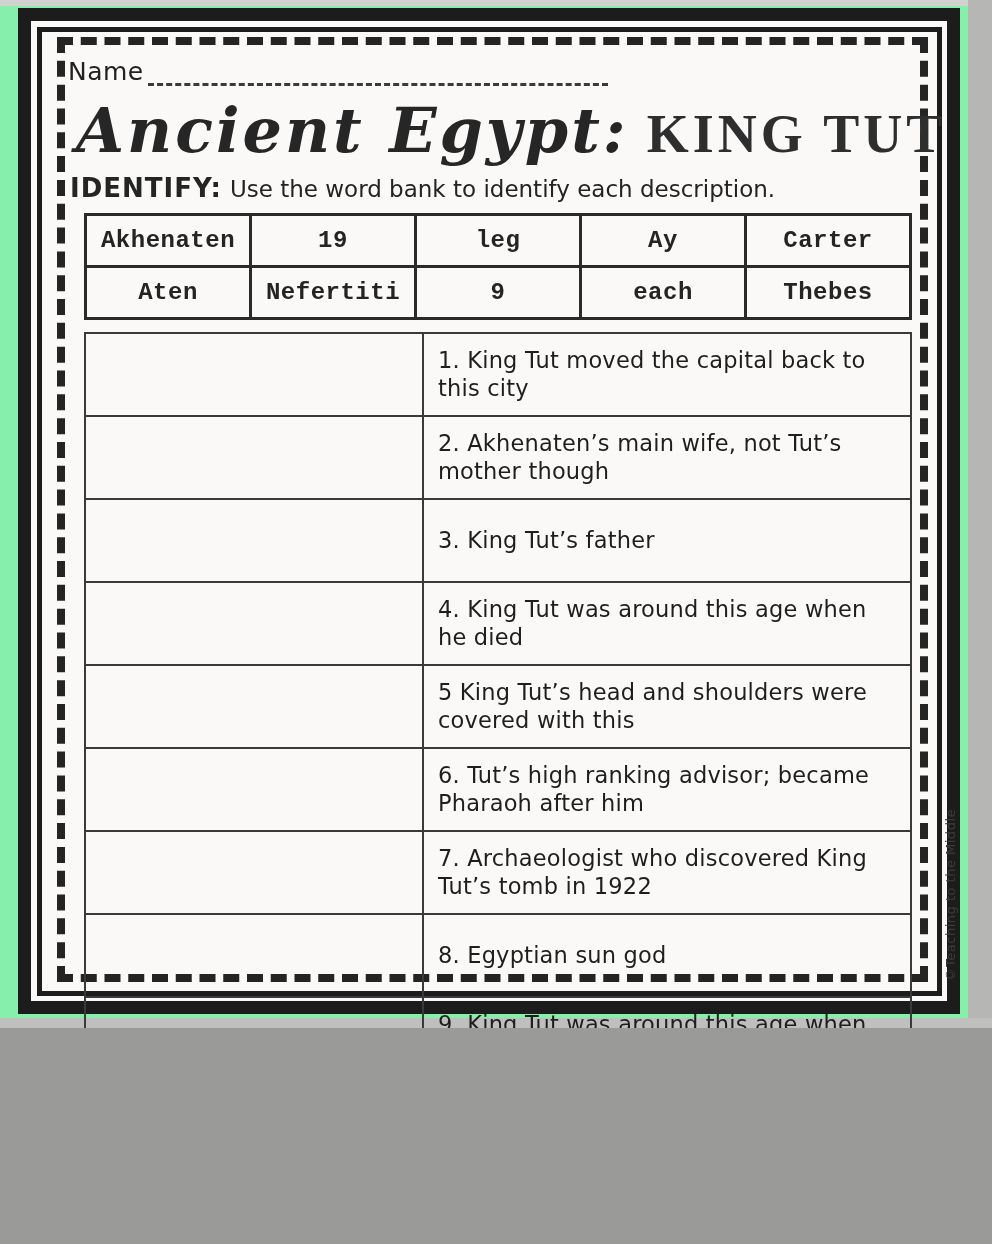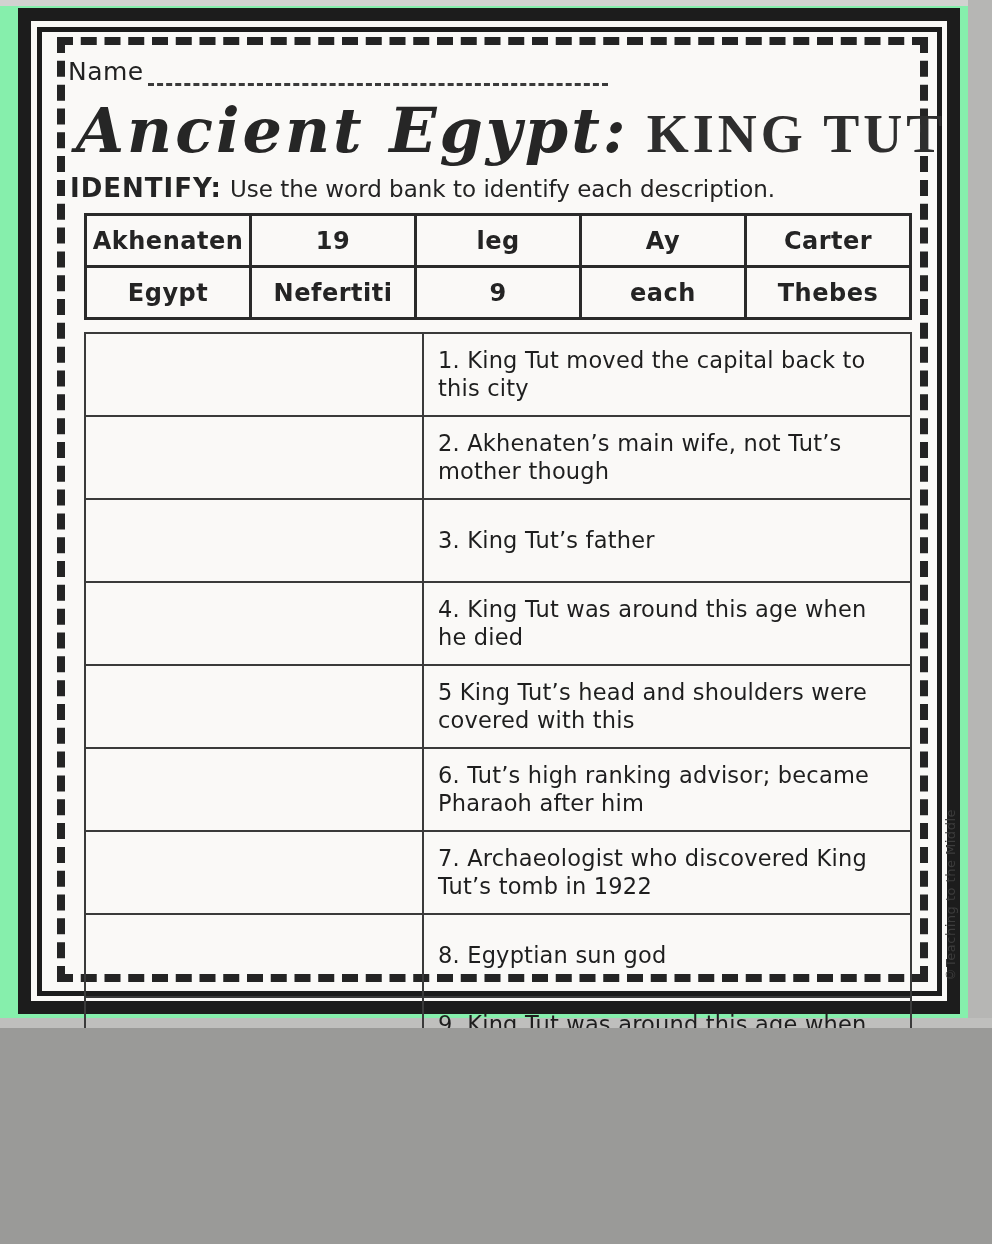--- a/index.html
+++ b/index.html
@@ -52,21 +52,21 @@
     font-family:Liberation Serif, serif;
     font-weight:800;font-size:54px;letter-spacing:4px;margin-left:18px;color:#2e2e2e;
   }
   
   .identify-row{margin:6px 0 0 2px;white-space:nowrap;}
   .identify-label{font-weight:800;font-size:26px;letter-spacing:1px;color:#242424;}
   .identify-text{font-size:23px;margin-left:8px;color:#232323;}
   
   table{border-collapse:collapse;}
   .word-bank{
-    margin:10px 16px 0 16px;width:828px;table-layout:fixed;
+    margin:10px 16px 0 16px;width:828px;table-layout:fixed;font-family:Liberation Mono, monospace;
   }
   .word-bank td{
     border:3px solid #2a2a2a;height:47px;text-align:center;
     font-size:24px;font-weight:700;color:#242424;letter-spacing:0.5px;
   }
   
   .questions-table{
     margin:12px 0 0 16px;width:828px;table-layout:fixed;
   }
   .questions-table td{
@@ -118,21 +118,21 @@
     <table class="word-bank">
       <tbody>
         <tr>
           <td>Akhenaten</td>
           <td>19</td>
           <td>leg</td>
           <td>Ay</td>
           <td>Carter</td>
         </tr>
         <tr>
-          <td>Egypt</td>
+          <td>Aten</td>
           <td>Nefertiti</td>
           <td>9</td>
           <td>each</td>
           <td>Thebes</td>
         </tr>
       </tbody>
     </table>
 
     <table class="questions-table">
       <tbody>

